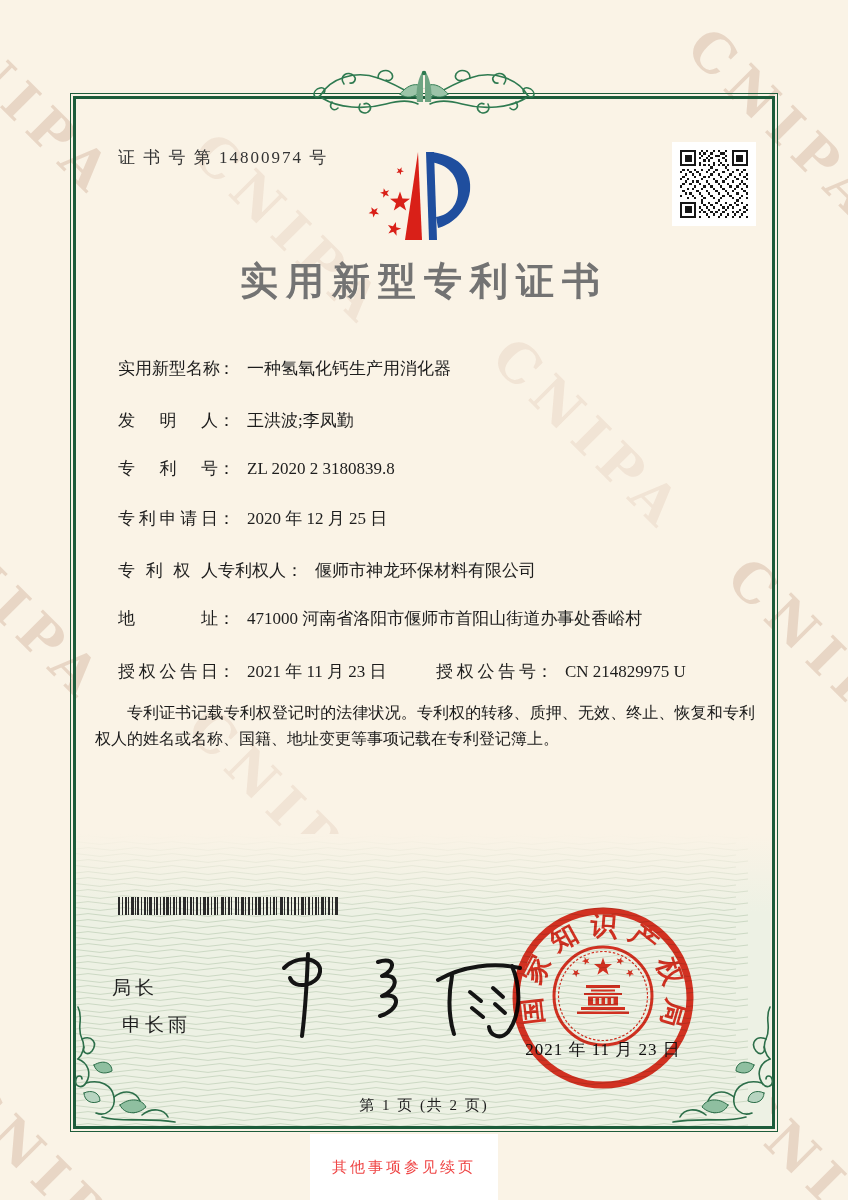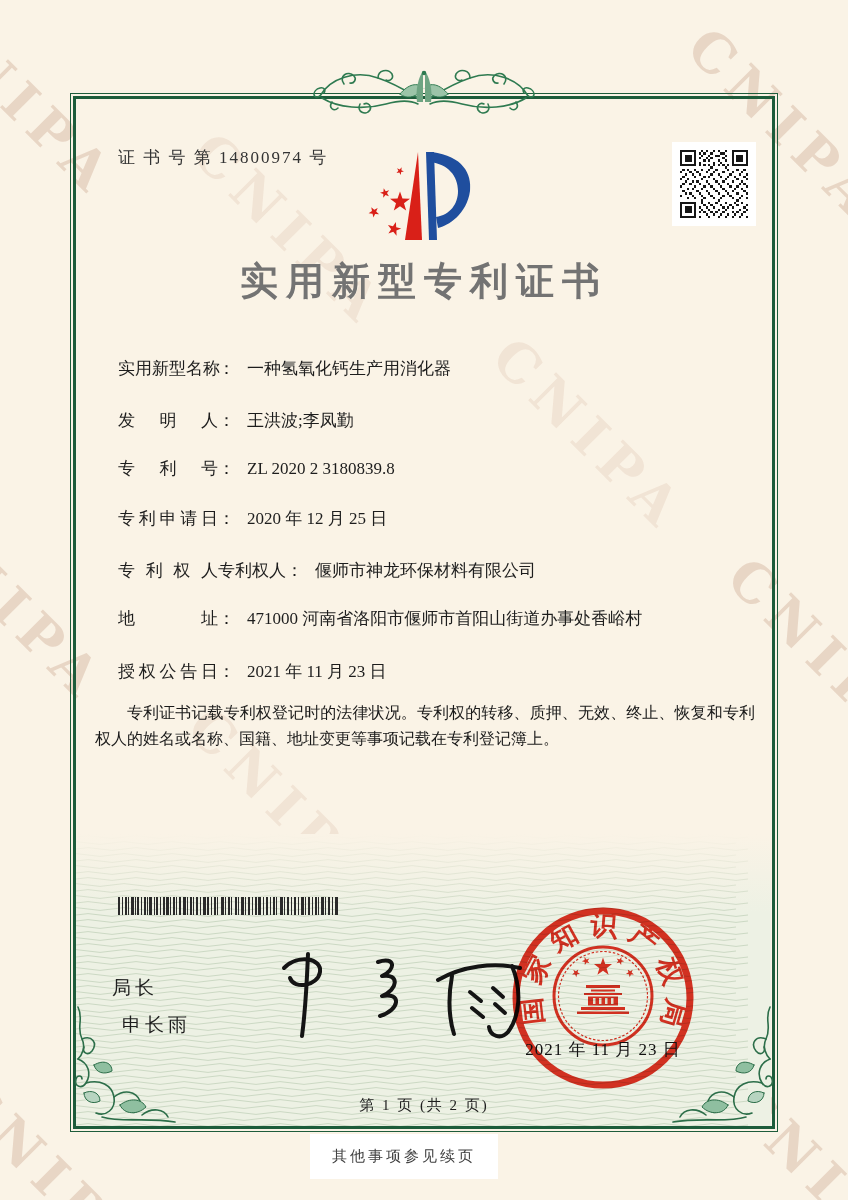--- a/index.html
+++ b/index.html
@@ -36,22 +36,22 @@
   .body-text p{margin:0;text-indent:2em;}
   
   .barcode{left:118px;top:897px;z-index:6;}
   .role{left:112px;top:975px;font-size:19px;z-index:6;letter-spacing:4px;}
   .name{left:122px;top:1012px;font-size:19px;z-index:6;letter-spacing:4px;}
   .sig{left:250px;top:946px;z-index:6;}
   .seal{left:508px;top:903px;z-index:7;mix-blend-mode:multiply;opacity:.96;}
   .seal-date{left:516px;top:1038px;width:174px;text-align:center;font-size:17px;color:#111;
              letter-spacing:1px;z-index:8;white-space:nowrap;}
   .page-no{left:0;right:0;top:1096px;text-align:center;font-size:15px;letter-spacing:2px;z-index:6;}
-  .note-box{left:310px;top:1134px;background:#ffffff;padding:13px 22px;font-size:15px;
-            letter-spacing:3px;z-index:6;color:#404040;}
+  .note-box{left:310px;top:1134px;background:#ffffff;padding:24px 22px;font-size:15px;
+            letter-spacing:3px;z-index:6;color:#ef4444;}
   .ornament-top{left:304px;top:64px;z-index:5;}
   .corner{z-index:5;}
 </style>
 </head>
 <body>
 
 <div class="page">
 
   <span class="wm" style="left:-45px;top:-10px">CNIPA</span>
   <span class="wm" style="left:720px;top:15px">CNIPA</span>
@@ -175,20 +175,23 @@
     <span class="lbl">专利申请日</span><span class="colon">：</span><span class="val">2020 年 12 月 25 日</span>
   </div>
   <div class="abs row" style="left:118px;top:559px">
     <span class="lbl">专利权人</span><span class="colon" hidden="">专利权人</span><span class="colon">：</span><span class="val">偃师市神龙环保材料有限公司</span>
   </div>
   <div class="abs row" style="left:118px;top:607px">
     <span class="lbl">地址</span><span class="colon">：</span><span class="val">471000 河南省洛阳市偃师市首阳山街道办事处香峪村</span>
   </div>
   <div class="abs row" style="left:118px;top:660px">
     <span class="lbl">授权公告日</span><span class="colon">：</span><span class="val">2021 年 11 月 23 日</span>
+  </div>
+  <div class="abs row" style="left:436px;top:660px">
+    <span class="lbl">授权公告号</span><span class="colon">：</span><span class="val">CN 214829975 U</span>
   </div>
 
   <div class="abs body-text">
     <p>专利证书记载专利权登记时的法律状况。专利权的转移、质押、无效、终止、恢复和专利权人的姓名或名称、国籍、地址变更等事项记载在专利登记簿上。</p>
   </div>
 
   <svg class="abs barcode" width="220" height="18" viewBox="0 0 220 18">
     <path fill="#2a2a2a" d="M0 0h2v18h-2zM4 0h1v18h-1zM7 0h2v18h-2zM10 0h1v18h-1zM13 0h3v18h-3zM17 0h1v18h-1zM19 0h2v18h-2zM23 0h1v18h-1zM26 0h2v18h-2zM29 0h1v18h-1zM31 0h3v18h-3zM36 0h1v18h-1zM38 0h2v18h-2zM42 0h1v18h-1zM45 0h2v18h-2zM48 0h3v18h-3zM52 0h1v18h-1zM55 0h2v18h-2zM58 0h1v18h-1zM61 0h2v18h-2zM65 0h3v18h-3zM69 0h1v18h-1zM72 0h2v18h-2zM75 0h1v18h-1zM78 0h2v18h-2zM82 0h1v18h-1zM85 0h3v18h-3zM89 0h2v18h-2zM93 0h1v18h-1zM96 0h2v18h-2zM99 0h1v18h-1zM103 0h3v18h-3zM107 0h1v18h-1zM110 0h2v18h-2zM113 0h1v18h-1zM117 0h2v18h-2zM120 0h1v18h-1zM123 0h3v18h-3zM127 0h1v18h-1zM130 0h2v18h-2zM134 0h1v18h-1zM137 0h2v18h-2zM140 0h3v18h-3zM145 0h1v18h-1zM148 0h2v18h-2zM152 0h1v18h-1zM155 0h2v18h-2zM158 0h1v18h-1zM162 0h3v18h-3zM166 0h1v18h-1zM169 0h2v18h-2zM173 0h1v18h-1zM176 0h2v18h-2zM180 0h1v18h-1zM183 0h3v18h-3zM187 0h1v18h-1zM190 0h2v18h-2zM194 0h1v18h-1zM197 0h2v18h-2zM200 0h1v18h-1zM203 0h3v18h-3zM207 0h1v18h-1zM210 0h2v18h-2zM214 0h1v18h-1zM217 0h3v18h-3z"></path>
   </svg>
 

